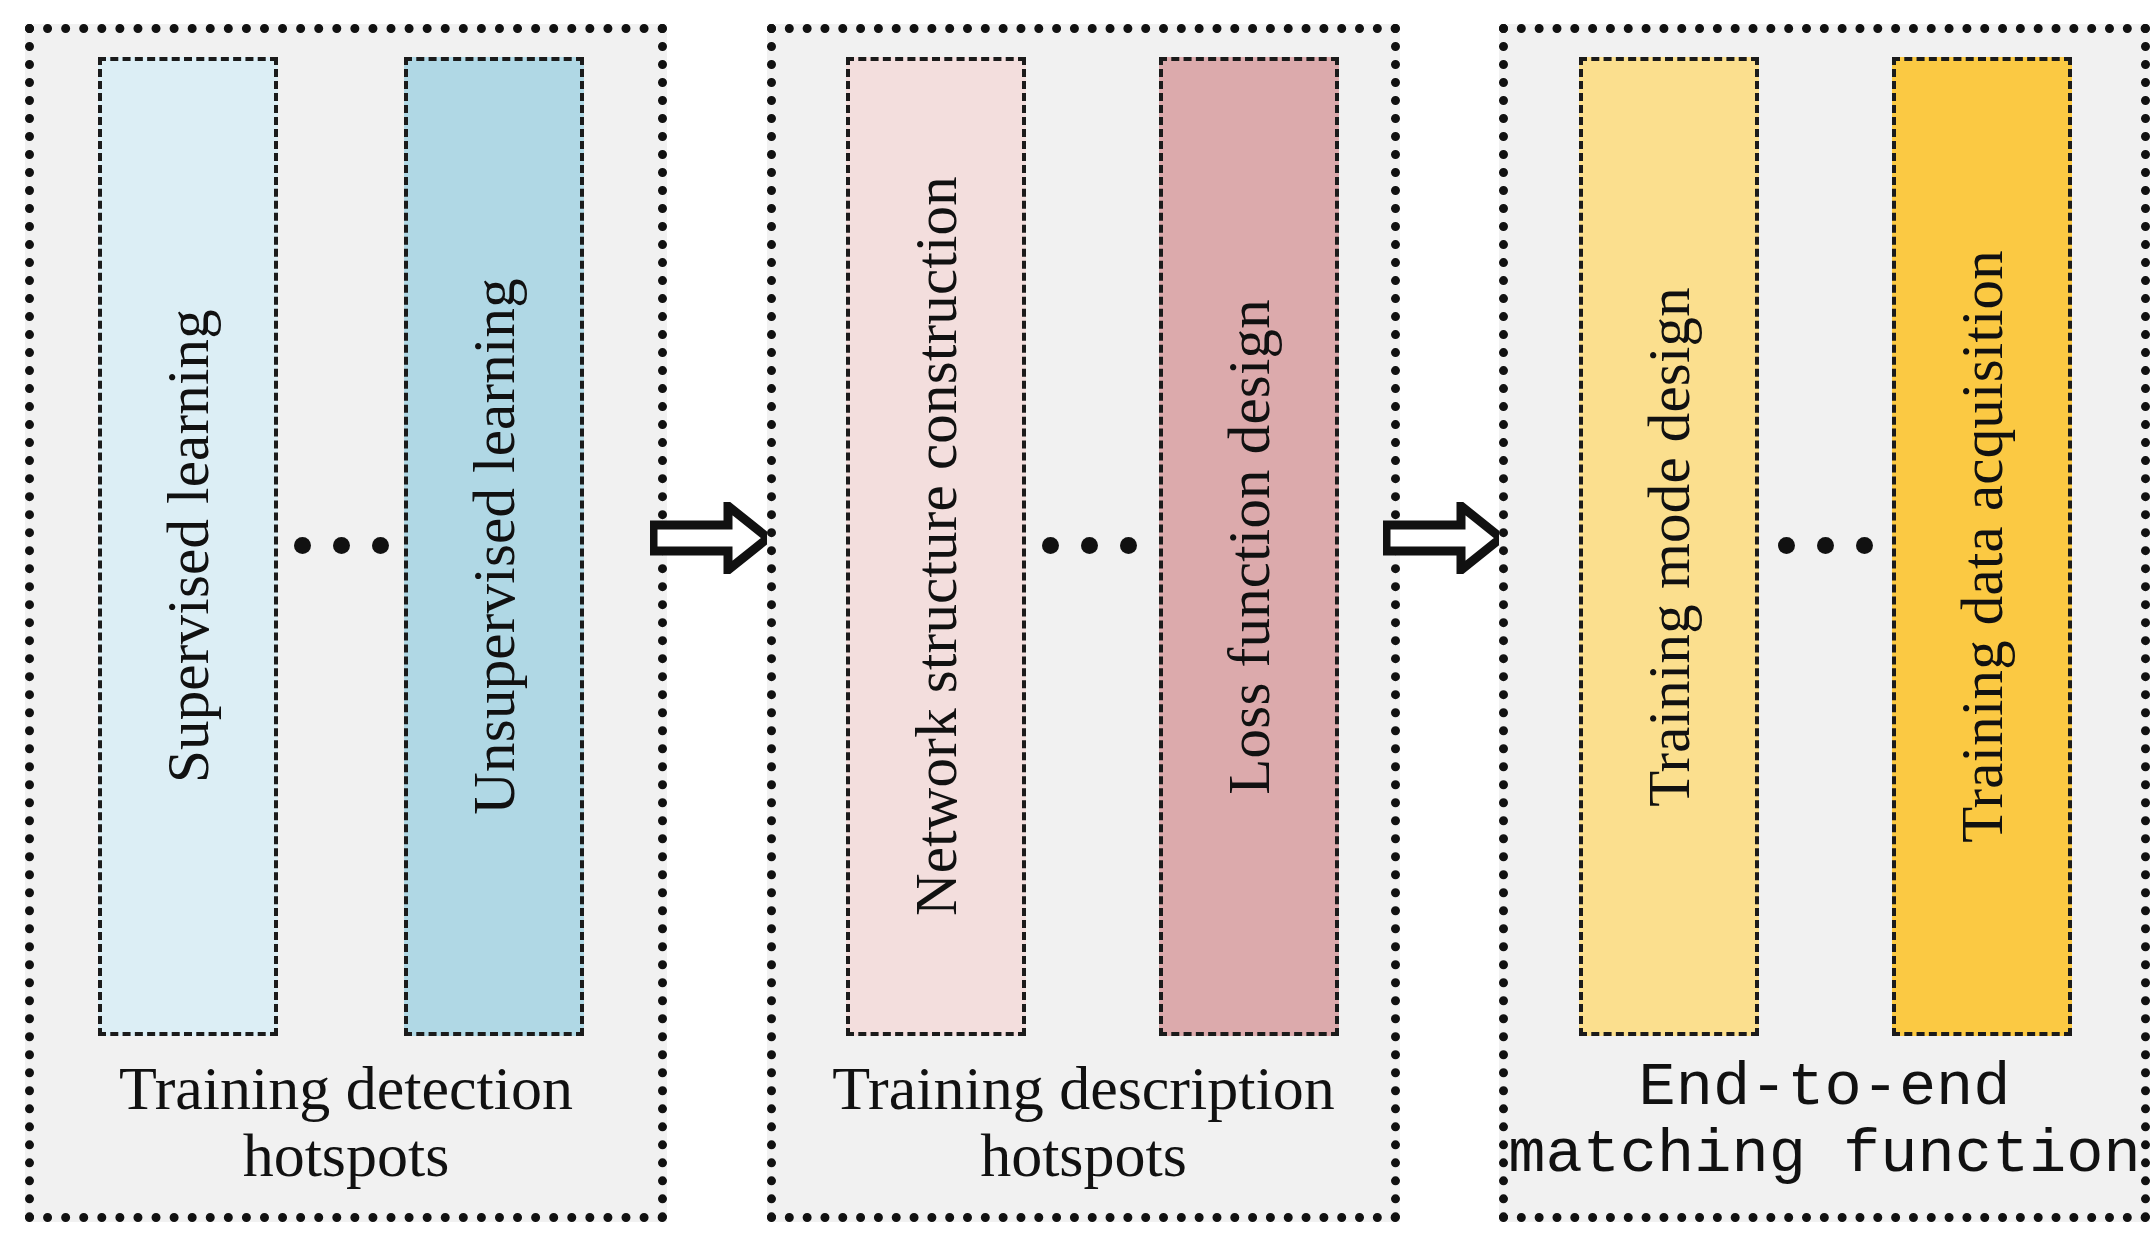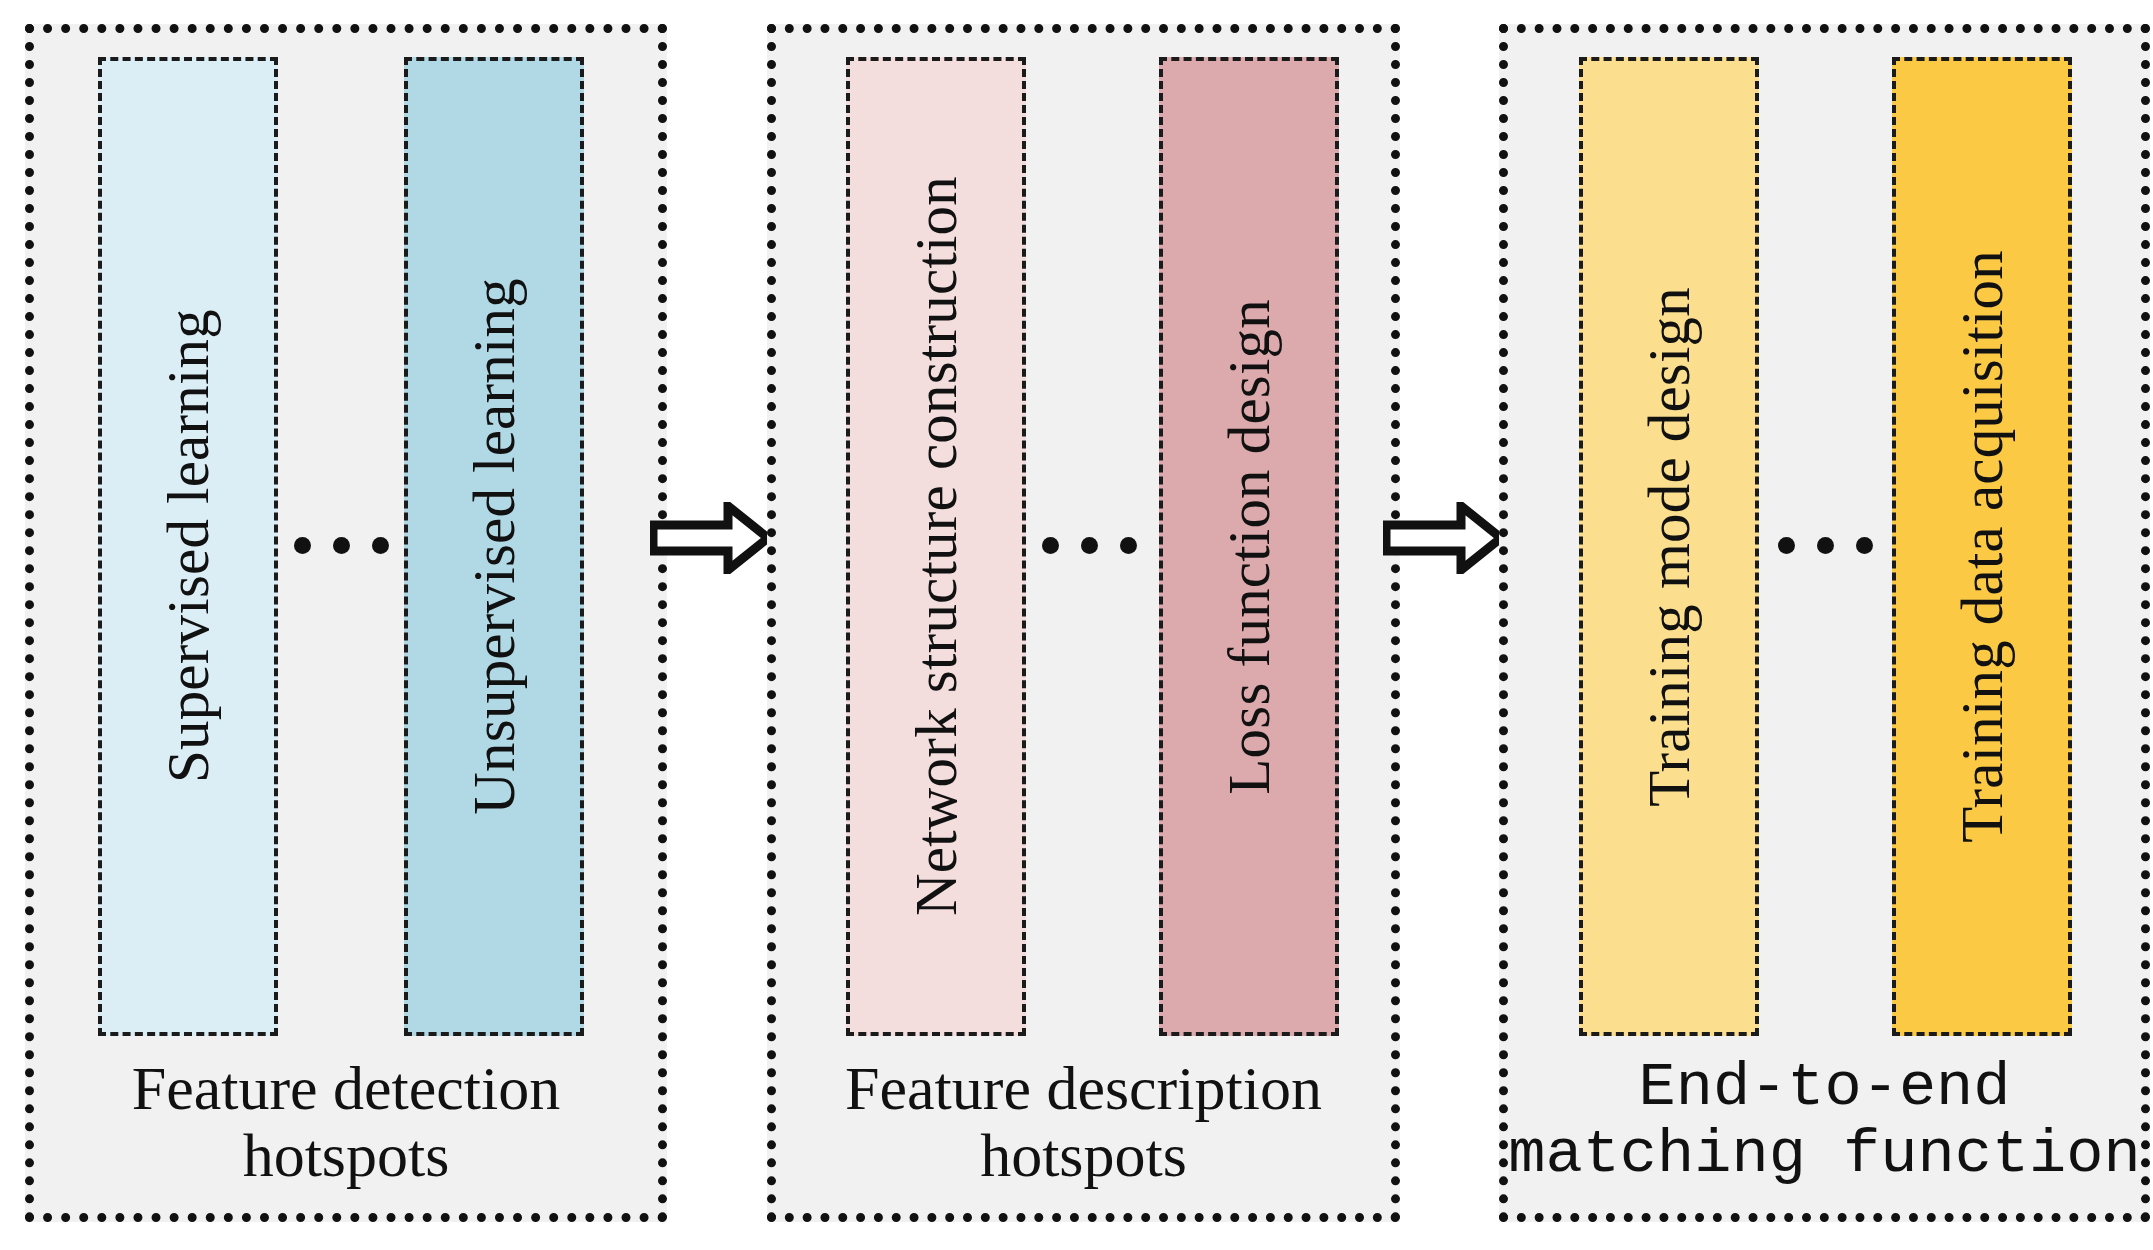--- a/index.html
+++ b/index.html
@@ -90,21 +90,21 @@
       <i></i>
       <i></i>
       <i></i>
     </div>
 
     <div class="catbox" style="left:370px; top:24px; width:180px; height:979px; background:#b0d8e5;">
       <span class="vlabel">Unsupervised learning</span>
     </div>
 
     <div class="caption" style="left:0px; top:1022px; width:624px;">
-      <div>Feature detection</div>
+      <div>Training detection</div>
       <div>hotspots</div>
     </div>
   </div>
 
   <div class="arrow" style="left:650px; top:502px; width:122px; height:72px;">
     <svg width="122" height="72" viewBox="0 0 122 72">
       <polygon points="3,23 78,23 78,4 118,36 78,68 78,49 3,49" fill="#ffffff" stroke="#111111" stroke-width="9" stroke-linejoin="miter"></polygon>
     </svg>
   </div>
 
@@ -118,21 +118,21 @@
       <i></i>
       <i></i>
       <i></i>
     </div>
 
     <div class="catbox" style="left:383px; top:24px; width:180px; height:979px; background:#dcaaac;">
       <span class="vlabel">Loss function design</span>
     </div>
 
     <div class="caption" style="left:0px; top:1022px; width:615px;">
-      <div>Feature description</div>
+      <div>Training description</div>
       <div>hotspots</div>
     </div>
   </div>
 
   <div class="arrow" style="left:1383px; top:502px; width:122px; height:72px;">
     <svg width="122" height="72" viewBox="0 0 122 72">
       <polygon points="3,23 78,23 78,4 118,36 78,68 78,49 3,49" fill="#ffffff" stroke="#111111" stroke-width="9" stroke-linejoin="miter"></polygon>
     </svg>
   </div>
 

